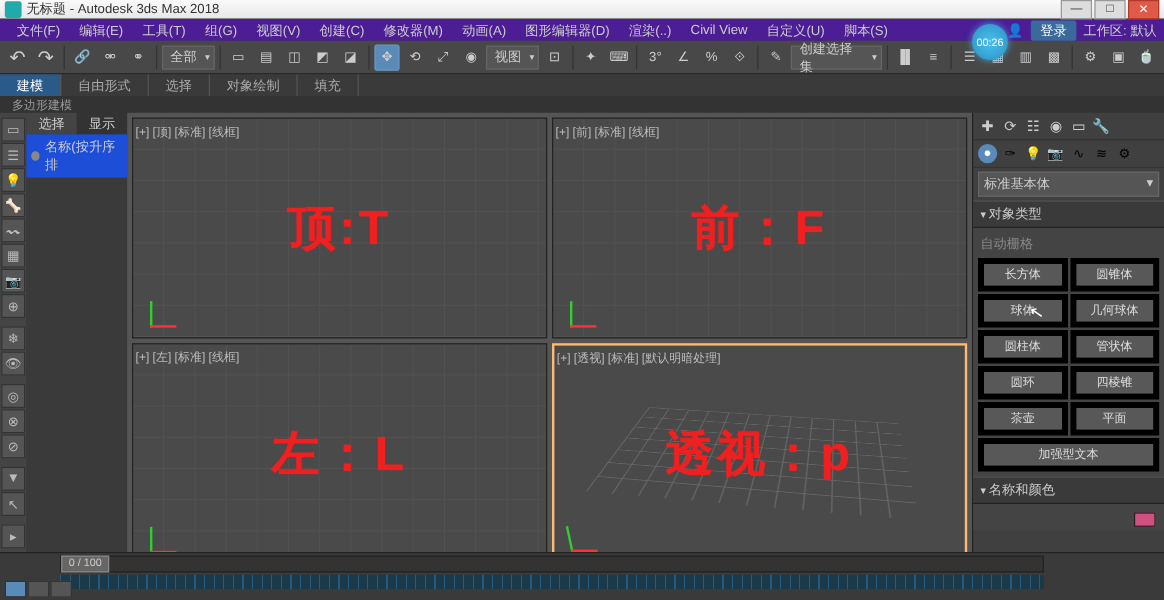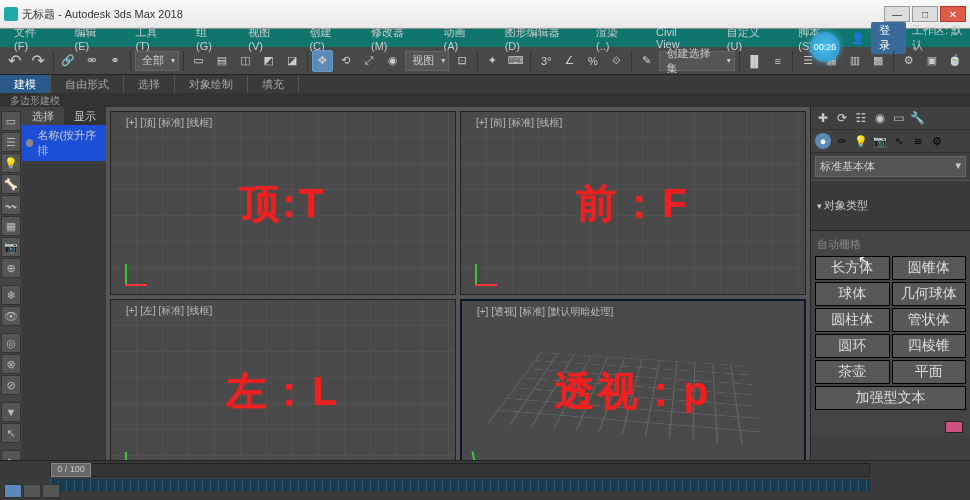--- a/index.html
+++ b/index.html
@@ -1,73 +1,73 @@
 <!DOCTYPE html>
 <html><head>
 <meta charset="utf-8">
 <style>
 *{margin:0;padding:0;box-sizing:border-box;font-family:"Microsoft YaHei",Arial,sans-serif;font-size:11px;user-select:none}
 body{width:970px;height:500px;background:#3a3a3a;overflow:hidden;position:relative}
-.titlebar{height:29px;background:linear-gradient(#fafafa,#e8e8e8);display:flex;align-items:center;padding:0 4px;border-bottom:1px solid #888}
+.titlebar{height:16px;background:linear-gradient(#fafafa,#e8e8e8);display:flex;align-items:center;padding:0 4px;border-bottom:1px solid #888}
 .titlebar .icon{width:14px;height:14px;background:#2aa;border-radius:2px;margin-right:4px}
 .titlebar .title{flex:1;color:#333;font-size:11px}
 .winbtns{display:flex;gap:2px}
 .winbtn{width:26px;height:16px;background:#ddd;border:1px solid #999;display:flex;align-items:center;justify-content:center;font-size:10px;color:#333}
 .winbtn.close{background:#e05a4a;color:#fff;border-color:#b03a2a}
-.menubar{height:18px;background:#0f766e;display:flex;align-items:center;padding:0 6px;color:#ccc;gap:12px}
+.menubar{height:18px;background:#4c1d95;display:flex;align-items:center;padding:0 6px;color:#ccc;gap:0}
 .menubar .mi{padding:2px 8px;cursor:pointer}
 .menubar .right{margin-left:auto;display:flex;align-items:center;gap:6px}
 .login{background:#3a6a9a;padding:1px 8px;border-radius:2px;color:#fff}
 .toolbar{height:28px;background:#484848;display:flex;align-items:center;padding:0 4px;gap:2px;border-bottom:1px solid #222}
 .tbtn{width:22px;height:22px;display:flex;align-items:center;justify-content:center;color:#ccc;border:1px solid transparent;border-radius:2px}
 .tbtn.active{background:#5a8ab8;border-color:#6a9ac8}
 .tbtn.undo{font-size:16px}
 .sep{width:1px;height:20px;background:#333;margin:0 2px}
 .dd{height:20px;background:#555;border:1px solid #666;color:#ccc;padding:0 14px 0 6px;display:flex;align-items:center;position:relative;min-width:44px}
 .dd::after{content:"▾";position:absolute;right:3px;font-size:8px}
-.clock{position:absolute;right:130px;top:32px;width:30px;height:30px;border-radius:50%;background:radial-gradient(#4ac0f0,#2a90c0);display:flex;align-items:center;justify-content:center;color:#fff;font-size:9px;z-index:10;box-shadow:0 0 6px rgba(80,180,240,.8)}
+.clock{position:absolute;right:130px;top:20px;width:30px;height:30px;border-radius:50%;background:radial-gradient(#4ac0f0,#2a90c0);display:flex;align-items:center;justify-content:center;color:#fff;font-size:9px;z-index:10;box-shadow:0 0 6px rgba(80,180,240,.8)}
 .ribbontabs{height:18px;background:#3a3a3a;display:flex;padding-left:0}
 .rtab{padding:2px 14px;color:#aaa;border-right:1px solid #555}
 .rtab.active{background:#2a5a8a;color:#fff}
 .ribbonsub{height:14px;background:#333;color:#999;padding:1px 10px;font-size:10px}
 .workarea{display:flex;height:380px}
 .lefttools{width:22px;background:#444;display:flex;flex-direction:column;padding-top:4px;gap:1px}
 .lt{width:20px;height:20px;margin:0 1px;background:#555;border:1px solid #333;display:flex;align-items:center;justify-content:center;color:#bbb;font-size:11px}
 .lt.gap{margin-top:6px}
 .scenepanel{width:84px;background:#3a3a3a;display:flex;flex-direction:column}
 .scenetabs{display:flex;height:18px}
 .stab{flex:1;text-align:center;color:#ccc;padding:2px 0;background:#333}
 .stab.active{background:#444}
 .scenerow{display:flex;align-items:center;padding:3px 4px;color:#ccc;gap:4px;background:#1d4ed8}
 .bullet{width:8px;height:8px;border-radius:50%;background:#888}
 .viewports{flex:1;background:#555;padding:4px;display:grid;grid-template-columns:1fr 1fr;grid-template-rows:1fr 1fr;gap:4px;position:relative}
 .vp{background:#4a4a4a;border:1px solid #222;position:relative;overflow:hidden;background-image:linear-gradient(#525252 1px,transparent 1px),linear-gradient(90deg,#525252 1px,transparent 1px);background-size:26px 26px;background-position:-1px -1px}
-.vp.active{border:2px solid #0f172a}
-.vp .lbl{position:absolute;top:4px;left:15px;color:#bbb;font-size:10px}
+.vp.active{border:2px solid #fdba74}
+.vp .lbl{position:absolute;top:4px;left:2px;color:#bbb;font-size:10px}
 .vp .big{position:absolute;color:#f02020;font-weight:bold;font-size:40px;left:50%;top:50%;transform:translate(-50%,-50%);font-family:SimHei,sans-serif;letter-spacing:3px;text-shadow:0 0 1px #f02020}
 .vp .axis{position:absolute;bottom:8px;left:14px;width:24px;height:24px}
 .axis::before{content:"";position:absolute;bottom:0;left:0;width:2px;height:22px;background:#3c3}
 .axis::after{content:"";position:absolute;bottom:0;left:0;width:22px;height:2px;background:#f33}
 .vp.p3 .axis::before{transform:rotate(-12deg);transform-origin:bottom}
 .vp.p3{background-image:none}
 .grid3d{position:absolute;left:50%;top:50%;width:240px;height:140px;transform:translate(-50%,-50%) perspective(400px) rotateX(58deg) rotateZ(8deg);background-image:linear-gradient(#666 1px,transparent 1px),linear-gradient(90deg,#666 1px,transparent 1px);background-size:20px 20px}
 .rightpanel{width:160px;background:#404040;display:flex;flex-direction:column;border-left:1px solid #222}
 .rp-icons{display:flex;padding:3px 4px;gap:3px;border-bottom:1px solid #333}
 .rpi{width:16px;height:16px;display:flex;align-items:center;justify-content:center;color:#ccc;font-size:12px}
 .rp-icons2{display:flex;padding:3px 4px;gap:3px;border-bottom:1px solid #333}
 .rpi2{width:16px;height:16px;border-radius:50%;display:flex;align-items:center;justify-content:center;font-size:11px}
 .rpi2.sel{background:#5a8ab8;color:#fff}
 .rp-dd{margin:3px 4px;background:#555;border:1px solid #666;color:#ccc;padding:2px 4px;position:relative}
 .rp-dd::after{content:"▾";position:absolute;right:4px}
-.rollhdr{background:#3a3a3a;color:#ccc;padding:17px 6px;border-top:1px solid #555;border-bottom:1px solid #222}
+.rollhdr{background:#3a3a3a;color:#ccc;padding:3px 6px;border-top:1px solid #555;border-bottom:1px solid #222}
 .rollhdr::before{content:"▾ ";font-size:9px}
 .rollbody{padding:4px;background:#444}
 .autogrid{text-align:left;color:#888;padding:2px}
 .btngrid{display:grid;grid-template-columns:1fr 1fr;gap:2px;margin-top:2px}
-.pbtn{background:#585858;border:1px solid #000000;color:#ddd;text-align:center;padding:2px 0;font-size:14px}
+.pbtn{background:#585858;border:5px solid #000000;color:#ddd;text-align:center;padding:2px 0;font-size:10px}
 .pbtn.wide{grid-column:1/3}
 .swatch{width:18px;height:12px;background:#d05080;border:1px solid #222;float:right;margin:3px}
 .bottombar{position:absolute;bottom:0;left:0;right:0;height:40px;background:#3a3a3a;border-top:1px solid #222}
 .timeslider{height:14px;background:#333;margin:2px 100px 2px 50px;position:relative;border:1px solid #222}
 .timeslider .handle{position:absolute;left:0;top:-1px;width:40px;height:14px;background:#666;border:1px solid #888;text-align:center;color:#ccc;font-size:9px}
 .timeruler{height:12px;margin:0 100px 0 50px;background:repeating-linear-gradient(90deg,#2a5a7a 0,#2a5a7a 1px,#1a3a4a 1px,#1a3a4a 8px)}
 .vpcfg{position:absolute;left:4px;bottom:2px;display:flex;gap:1px}
 .vpcfg div{width:18px;height:14px;background:#555;border:1px solid #333}
 .vpcfg .q{background:linear-gradient(#5a8ab8 50%,#5a8ab8 50%);display:grid;grid-template-columns:1fr 1fr;grid-template-rows:1fr 1fr}
 .sb{position:absolute;background:#555;border:1px solid #333}
@@ -255,20 +255,21 @@
         <div class="pbtn">几何球体</div>
         <div class="pbtn">圆柱体</div>
         <div class="pbtn">管状体</div>
         <div class="pbtn">圆环</div>
         <div class="pbtn">四棱锥</div>
         <div class="pbtn">茶壶</div>
         <div class="pbtn">平面</div>
         <div class="pbtn wide">加强型文本</div>
       </div>
     </div>
+    <div class="rollhdr">名称和颜色</div>
     <div class="rollbody" style="height:22px">
       <div class="swatch"></div>
     </div>
   </div>
 </div>
 
 <div class="bottombar">
   <div class="vpcfg">
     <div class="q"></div>
       <div></div>

